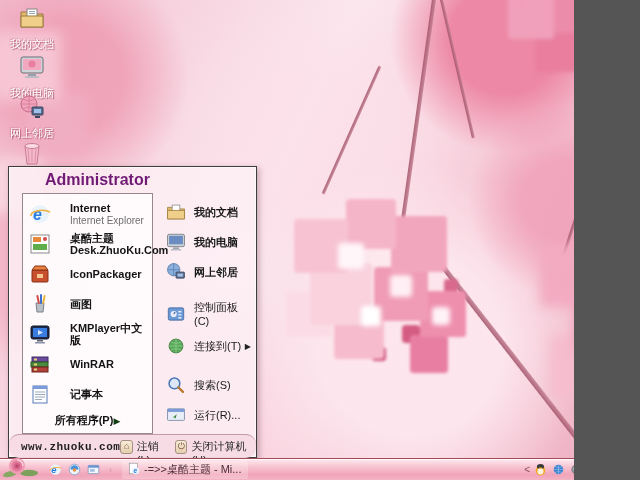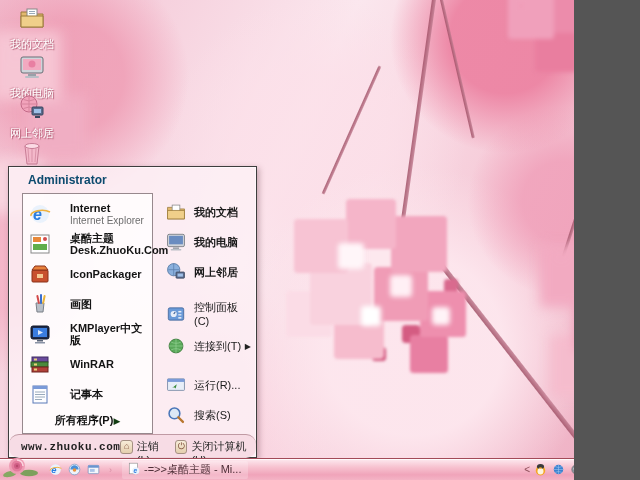--- a/index.html
+++ b/index.html
@@ -42,21 +42,21 @@
   
   .dicons{position:absolute;left:4px;top:2px;width:56px;z-index:2;}
   .dicon{position:absolute;left:0;width:56px;display:flex;flex-direction:column;align-items:center;cursor:default;}
   .dicon .lbl{margin-top:2px;font-size:11px;color:#fff;text-shadow:1px 1px 1px rgba(170,80,105,.95),-1px -1px 1px rgba(170,80,105,.4);white-space:nowrap;}
   .di-1{top:3px;}.di-2{top:52px;}.di-3{top:92px;}.di-4{top:138px;}
 
   
   .smenu{position:absolute;left:8px;top:166px;width:249px;height:292px;z-index:5;
     border:1px solid #3d3d3d;background:rgba(253,240,245,.82);
     box-shadow:inset 0 0 0 1px rgba(255,255,255,.55),2px 2px 6px rgba(90,40,55,.35);}
-  .sm-header{height:26px;line-height:26px;padding-left:19px;font-size:12px;font-weight:bold;color:#0c4a6e;}
+  .sm-header{height:26px;line-height:26px;padding-left:36px;font-size:16px;font-weight:bold;color:#701a75;}
   .sm-body{position:relative;height:241px;display:flex;}
   .sm-left{margin-left:13px;width:131px;border:1px solid #97888d;background:rgba(255,255,255,.78);
     display:flex;flex-direction:column;padding:5px 3px 4px 3px;}
   .sm-item{display:flex;align-items:center;gap:6px;padding:3px 2px;cursor:pointer;}
   .sm-item .txt{font-weight:bold;font-size:11px;color:#141414;line-height:1.1;margin-left:12px;}
   .sm-item .sub{display:block;font-weight:normal;font-size:10px;color:#6e6e6e;text-align:center;}
   .sm-spacer{flex:1;}
   .sm-allprog{display:flex;align-items:center;justify-content:center;padding:4px 0 3px 0;cursor:pointer;}
   .sm-allprog .txt{font-weight:bold;font-size:11px;color:#141414;}
   .sm-allprog .arr{font-size:9px;color:#123c12;}
@@ -307,35 +307,35 @@
                 <path d="M4 13 h18 M13 4 v18 M6 7.5 q7 4 14 0 M6 18.5 q7 -4 14 0" stroke="#8ecf8e" fill="none"></path>
               </svg>
           </span>
           <span class="txt">连接到(T)</span>
           <span class="smr-arrow">▶</span>
         </div>
         <div class="smr-gap"></div>
         <div class="smr-item">
           <span class="mi2">
             <svg width="20" height="20" viewBox="0 0 26 26">
+                <circle cx="11" cy="11" r="7" fill="#dce8f5" stroke="#4a76b8" stroke-width="2"></circle>
+                <path d="M16 16 l6 6" stroke="#b8762e" stroke-width="3" stroke-linecap="round"></path>
+              </svg>
+          </span>
+          <span class="txt">搜索(S)</span>
+        </div>
+        <div class="smr-item">
+          <span class="mi2">
+            <svg width="20" height="20" viewBox="0 0 26 26">
                 <rect x="2" y="5" width="22" height="15" rx="1" fill="#e8eef8" stroke="#6a7f9c"></rect>
                 <rect x="2" y="5" width="22" height="4" fill="#7a9ad8"></rect>
                 <path d="M8 17 l6 -5 l-1.5 5.5 l-2 -1.5z" fill="#3a8a3a"></path>
               </svg>
           </span>
           <span class="txt">运行(R)...</span>
-        </div>
-        <div class="smr-item">
-          <span class="mi2">
-            <svg width="20" height="20" viewBox="0 0 26 26">
-                <circle cx="11" cy="11" r="7" fill="#dce8f5" stroke="#4a76b8" stroke-width="2"></circle>
-                <path d="M16 16 l6 6" stroke="#b8762e" stroke-width="3" stroke-linecap="round"></path>
-              </svg>
-          </span>
-          <span class="txt">搜索(S)</span>
         </div>
       </div>
     </div>
 
     <div class="sm-footer">
       <span class="sm-site">www.zhuoku.com</span>
       <div class="ftr-group">
         <div class="ftr-btn">
           <span class="bicon">⌂</span>
           <span class="txt">注销(L)</span>

